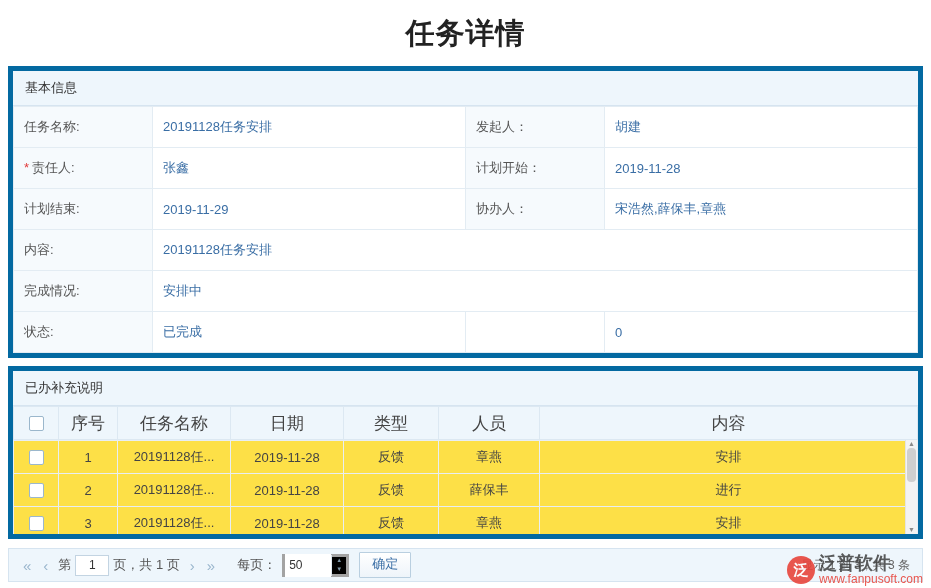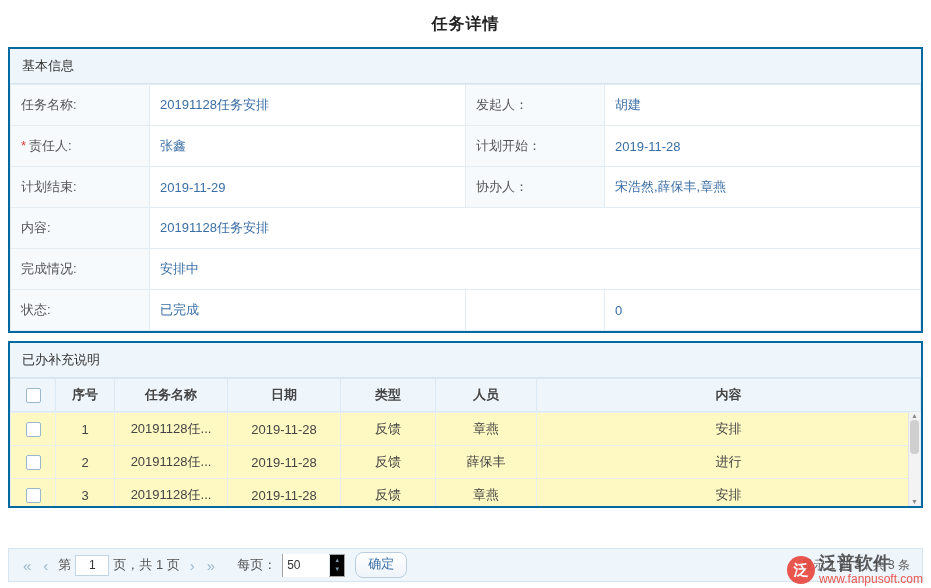--- a/index.html
+++ b/index.html
@@ -10,30 +10,30 @@
     width: 931px;
     height: 588px;
     background: #ffffff;
     font-family: "Liberation Sans", sans-serif;
     font-size: 13px;
     color: #333;
     overflow: hidden;
   }
   .page-title {
     text-align: center;
-    font-size: 16px;
+    font-size: 29px;
     font-weight: bold;
     color: #222;
     padding: 14px 0 12px 0;
     letter-spacing: 1px;
   }
   .panel {
     margin: 0 8px 8px 8px;
-    border: 2px solid #0369a1;
-    background: #fef9c3;
+    border: 5px solid #0369a1;
+    background: #fde047;
   }
   .panel-header {
     background: #eef6fc;
     border-bottom: 1px solid #d6e4f0;
     padding: 8px 12px;
     font-size: 13px;
     color: #333;
   }
   table.info {
     width: 100%;
@@ -71,22 +71,22 @@
   }
   table.grid {
     width: 100%;
     border-collapse: collapse;
     table-layout: fixed;
   }
   table.grid th {
     background: #eef6fc;
     border: 1px solid #dce8f2;
     height: 30px;
-    font-weight: bold;
-    font-size: 13px;
+    font-weight: normal;
+    font-size: 17px;
     color: #444;
   }
   table.grid td {
     border: 1px solid #e8eef4;
     height: 30px;
     text-align: center;
     font-size: 13px;
     color: #444;
   }
   .col-chk { width: 42px; }
@@ -168,21 +168,21 @@
     border: 1px solid #c3d4e2;
     text-align: center;
     font-size: 12px;
     color: #333;
     background: #fff;
     box-sizing: border-box;
   }
   .pager .spin {
     display: inline-flex;
     align-items: center;
-    border: 1px solid #a3a3a3;
+    border: 3px solid #a3a3a3;
     background: #000000;
     height: 23px;
     box-sizing: border-box;
     margin-left: 2px;
   }
   .pager .spin input {
     width: 40px;
     border: 0;
     outline: 0;
     height: 21px;
@@ -201,21 +201,21 @@
   .pager .spin .arrows span {
     font-size: 6px;
     line-height: 9px;
     text-align: center;
     color: #7f97a8;
   }
   .pager .okbtn {
     margin-left: 10px;
     border: 1px solid #b9cfe0;
     background: linear-gradient(#ffffff,#eef4fa);
-    border-radius: 8px;
+    border-radius: 1px;
     height: 24px;
     line-height: 22px;
     padding: 0 12px;
     font-size: 13px;
     color: #3a6ea5;
     cursor: pointer;
   }
   .pager .right {
     margin-left: auto;
     color: #666;

